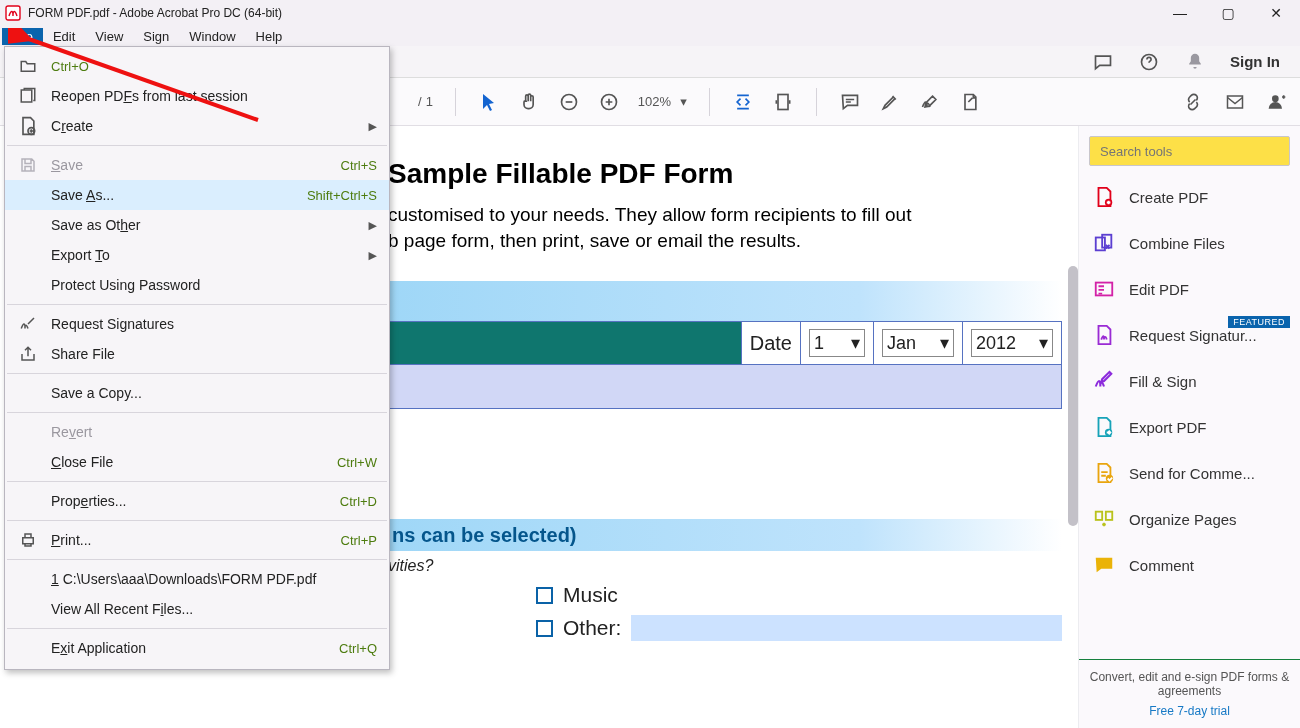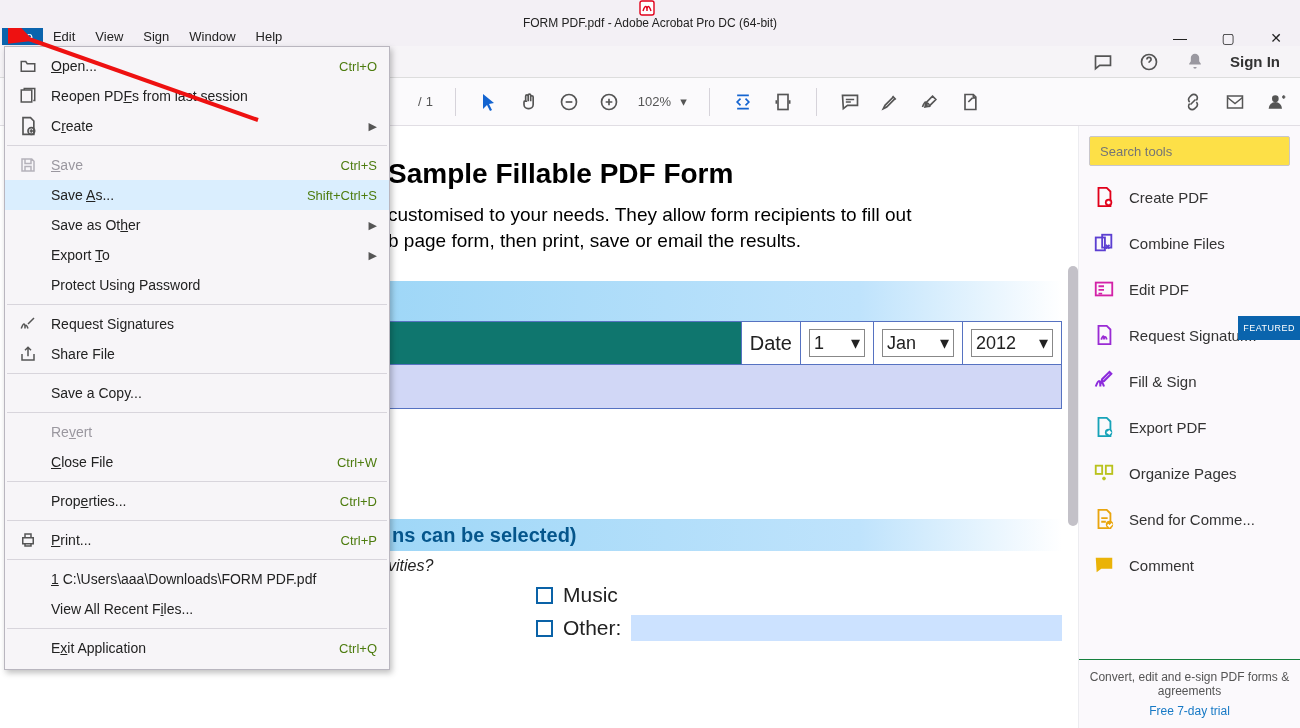--- a/index.html
+++ b/index.html
@@ -1,19 +1,19 @@
 <!DOCTYPE html>
 <html><head>
 <meta charset="utf-8">
 <style>
   * { box-sizing: border-box; margin: 0; padding: 0; font-family: "Segoe UI", Arial, sans-serif; }
   body { width:1300px; height:728px; background:#f3f0f5; overflow:hidden; color:#222; position:relative; }
 
   
-  .titlebar { height:26px; display:flex; align-items:center; padding:0 4px; background:#f3f0f5;flex-direction:column; }
+  .titlebar { height:26px; display:flex; align-items:center; padding:0 4px; background:#f3f0f5; }
   .titlebar .app-icon { width:18px; height:18px; display:flex; align-items:center; justify-content:center; margin-right:6px; }
   .titlebar .title-text { font-size:12px; color:#222; }
   .win-controls { margin-left:auto; display:flex; gap:28px; padding-right:10px; }
   .win-controls span { width:20px; text-align:center; font-size:14px; color:#222; cursor:default; }
 
   
   .menubar { height:20px; display:flex; align-items:center; gap:0; background:#f3f0f5; font-size:13px; padding-left:2px; }
   .menubar .menu { padding:1px 10px; cursor:default; }
   .menubar .menu.active { background:#0a64ad; color:#fff; }
 
@@ -33,21 +33,21 @@
   .workspace { display:flex; height:calc(728px - 26px - 20px - 32px - 48px); position:relative; }
   .doc-area { flex:1; background:#fff; position:relative; overflow:hidden; }
   .right-panel { width:222px; background:#fbf9fc; border-left:1px solid #ececf0; display:flex; flex-direction:column; }
 
   
   .right-panel .search { margin:10px 10px 8px 10px; }
   .right-panel .search input { width:100%; height:30px; border:1px solid #c8c6cc; border-radius:2px; padding:0 10px; font-size:13px; background:#fde047; color:#777; }
   .right-panel .tools { flex:1; overflow:hidden; }
   .right-panel .tool { display:flex; align-items:center; gap:14px; padding:12px 14px; font-size:15px; color:#333; cursor:default; position:relative; }
   .right-panel .tool .ticon { width:22px; height:22px; display:flex; align-items:center; justify-content:center; }
-  .right-panel .tool .badge { position:absolute; right:0; top:4px; background:#0a64ad; color:#fff; font-size:9px; padding:7px 5px; letter-spacing:.5px; }
+  .right-panel .tool .badge { position:absolute; right:10px; top:4px; background:#0a64ad; color:#fff; font-size:9px; padding:1px 5px; letter-spacing:.5px; }
   .right-panel .footer { border-top:1px solid #15803d; padding:10px 8px; text-align:center; font-size:12px; color:#555; }
   .right-panel .footer .trial { color:#1679c5; margin-top:6px; cursor:pointer; }
 
   
   .file-menu { position:absolute; left:4px; top:46px; width:386px; background:#f7f5f8; border:1px solid #b9b6bf; box-shadow:2px 3px 6px rgba(0,0,0,.25); z-index:50; padding:4px 0 6px 0;}
   .file-menu .item { display:flex; align-items:center; padding:4px 12px 4px 12px; font-size:14px; color:#222; cursor:default; gap:12px; height:30px;}
   .file-menu .item .fi-icon { width:22px; height:22px; display:flex; align-items:center; justify-content:center; color:#555; }
   .file-menu .item .fi-label { flex:1; }
   .file-menu .item .fi-short { color:#4d7c0f; font-size:13px; }
   .file-menu .item.disabled { color:#9a979f; }
@@ -324,41 +324,41 @@
             <svg width="22" height="22" viewBox="0 0 24 24" fill="none" stroke="#17a3b8" stroke-width="2">
               <path d="M6 2h9l4 4v16H6z"></path>
               <circle cx="17" cy="18" r="4" fill="#17a3b8" stroke="none"></circle>
               <path d="M15 18h4M17 16l2 2-2 2" stroke="#fff"></path>
             </svg>
           </span>
           <span>Export PDF</span>
         </div>
       <div class="tool">
           <span class="ticon">
-            <svg width="22" height="22" viewBox="0 0 24 24" fill="none" stroke="#b9c21c" stroke-width="2">
-              <rect x="3" y="4" width="7" height="9"></rect>
-              <rect x="14" y="4" width="7" height="9"></rect>
-              <path d="M10 18h4M12 16v4"></path>
-            </svg>
-          </span>
-          <span>Organize Pages</span>
-        </div>
-      <div class="tool">
-          <span class="ticon">
             <svg width="22" height="22" viewBox="0 0 24 24" fill="none" stroke="#e9a50e" stroke-width="2">
               <path d="M6 2h9l4 4v16H6z"></path>
               <path d="M9 11h7M9 15h5"></path>
               <circle cx="18" cy="18" r="4" fill="#e9a50e" stroke="none"></circle>
               <path d="M16 18l2 2 3-3" stroke="#fff"></path>
             </svg>
           </span>
           <span>Send for Comme...</span>
         </div>
       <div class="tool">
           <span class="ticon">
+            <svg width="22" height="22" viewBox="0 0 24 24" fill="none" stroke="#b9c21c" stroke-width="2">
+              <rect x="3" y="4" width="7" height="9"></rect>
+              <rect x="14" y="4" width="7" height="9"></rect>
+              <path d="M10 18h4M12 16v4"></path>
+            </svg>
+          </span>
+          <span>Organize Pages</span>
+        </div>
+      <div class="tool">
+          <span class="ticon">
             <svg width="22" height="22" viewBox="0 0 24 24" fill="#eab308">
               <path d="M3 4h18v12H9l-5 4z"></path>
             </svg>
           </span>
           <span>Comment</span>
         </div>
     </div>
     <div class="footer">
       <div>Convert, edit and e-sign PDF forms &amp; agreements</div>
       <div class="trial">Free 7-day trial</div>
@@ -366,21 +366,20 @@
   </div>
 </div>
 
 <div class="file-menu">
   <div class="item">
     <span class="fi-icon">
         <svg width="20" height="18" viewBox="0 0 24 24" fill="none" stroke="#555" stroke-width="2">
           <path d="M3 6h6l2 3h10v10H3z"></path>
         </svg>
       </span>
-    <span class="fi-label"><u>O</u><span>pen...</span></span>
     <span class="fi-short">Ctrl+O</span>
   </div>
   <div class="item">
     <span class="fi-icon">
         <svg width="20" height="18" viewBox="0 0 24 24" fill="none" stroke="#555" stroke-width="2">
           <rect x="3" y="4" width="14" height="16"></rect>
           <path d="M7 4V2h14v16h-2"></path>
         </svg>
       </span>
     <span class="fi-label">Reopen PD<u>F</u>s from last session</span>

